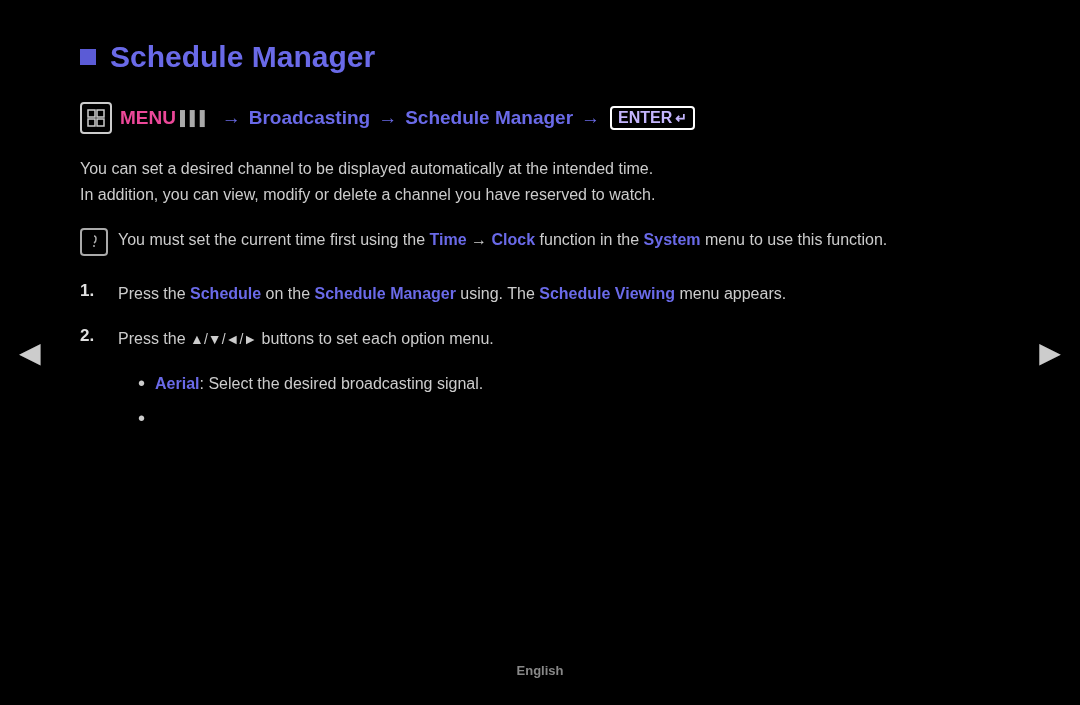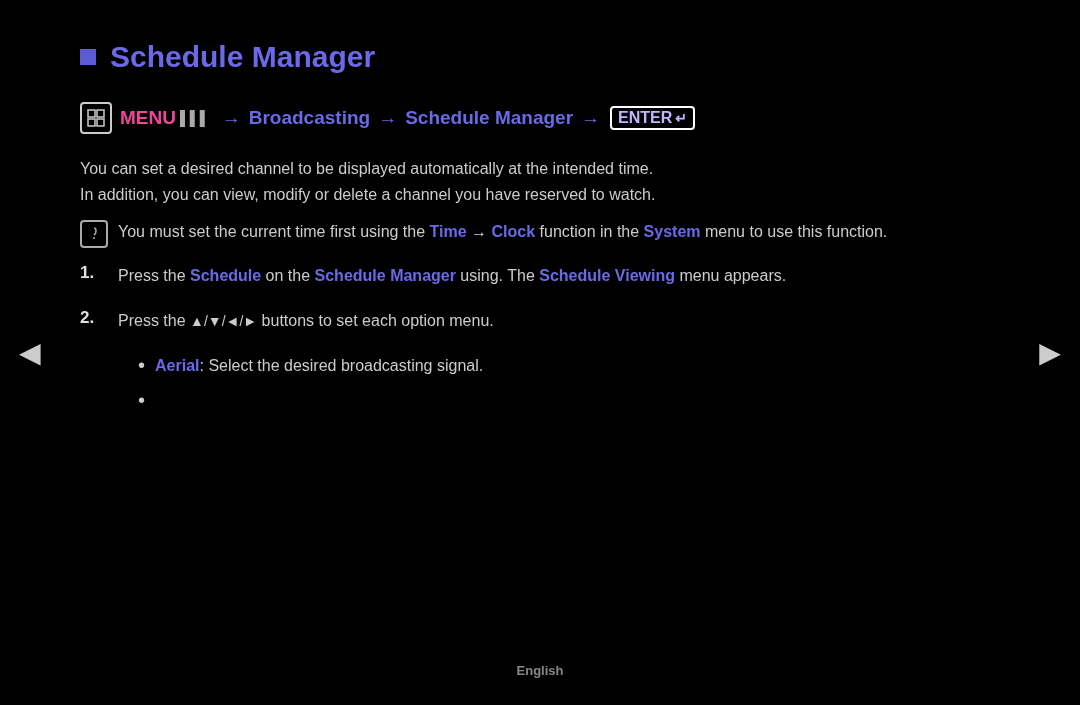--- a/index.html
+++ b/index.html
@@ -100,28 +100,28 @@
     .enter-arrow {
       font-size: 14px;
       margin-left: 3px;
     }
 
     
     .description {
       font-size: 16px;
       color: #cccccc;
       line-height: 1.6;
-      margin-bottom: 12px;
+      margin-bottom: 20px;
     }
 
     
     .note-row {
       display: flex;
       align-items: flex-start;
-      margin-bottom: 14px;
+      margin-bottom: 24px;
       gap: 10px;
     }
 
     .note-icon {
       width: 28px;
       height: 28px;
       border: 2px solid #aaaaaa;
       border-radius: 4px;
       display: flex;
       align-items: center;

